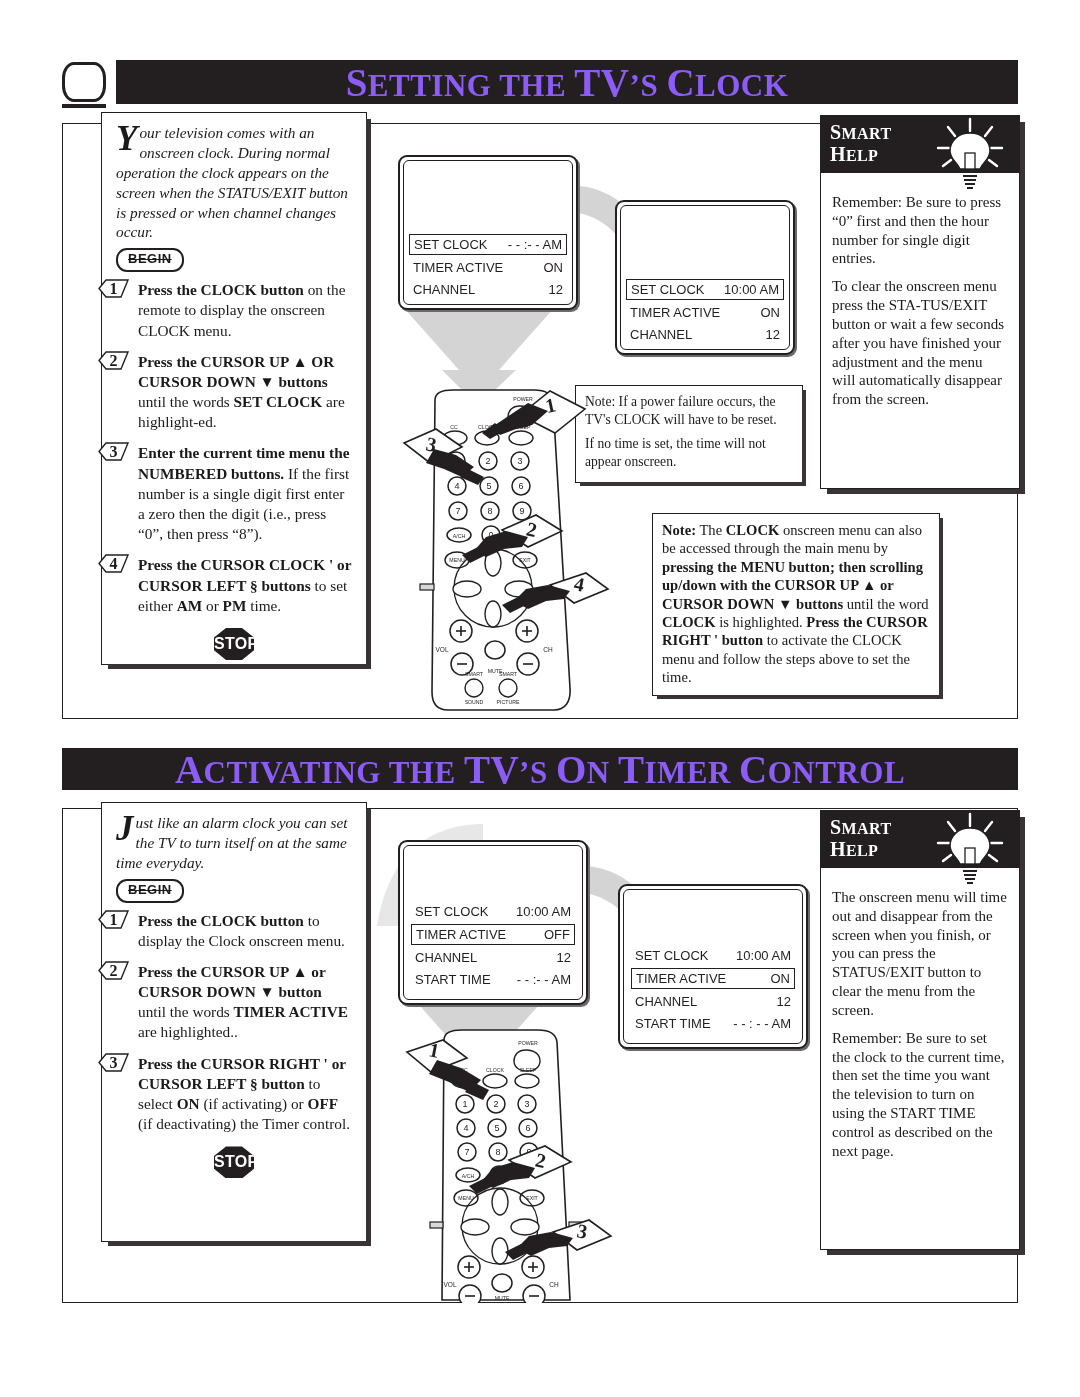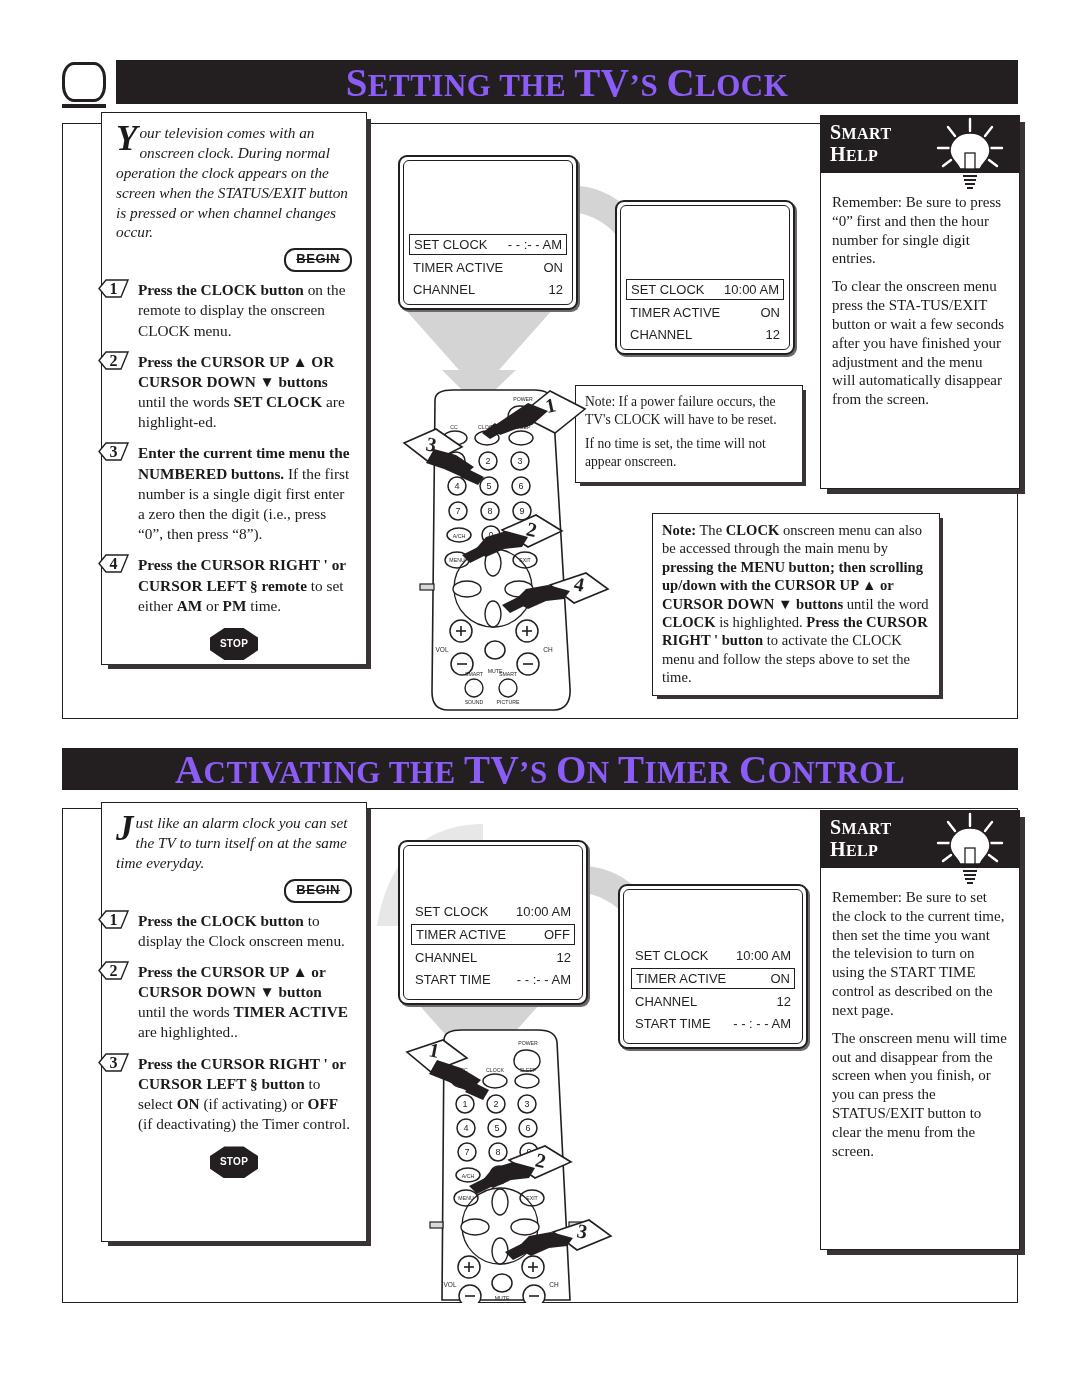--- a/index.html
+++ b/index.html
@@ -20,32 +20,32 @@
   .sectframe{position:absolute;border:1.5px solid #231f20;box-sizing:border-box;background:#fff;}
 
   
   .instrbox{position:absolute;background:#fff;border:1.5px solid #231f20;box-sizing:border-box;}
   .instrbox:after{content:"";position:absolute;right:-5px;top:6px;width:5px;bottom:-5px;background:#3a3335;}
   .instrbox:before{content:"";position:absolute;left:6px;bottom:-5px;right:0px;height:5px;background:#3a3335;}
   .itext{position:relative;z-index:2;padding:10px 14px 8px 14px;font-size:15.3px;line-height:1.30;}
   .intro{font-style:italic;font-size:15.3px;line-height:1.30;}
   .dropcap{float:left;font-size:35px;font-weight:bold;font-style:italic;line-height:.82;padding:2px 2px 0 0;}
 
-  .beginwrap{text-align:right;margin:6px 0 8px 0;}
+  .beginwrap{text-align:left;margin:6px 0 8px 0;}
   .begin{display:inline-block;border:2px solid #231f20;border-radius:11px;padding:1px 10px 2px 10px;font-family:"Liberation Sans",sans-serif;font-weight:bold;font-size:13px;letter-spacing:.5px;text-decoration:line-through;text-decoration-thickness:1px;}
 
   .step{position:relative;margin:0 0 11px 0;font-size:15.3px;line-height:1.32;}
   .stepnum{position:absolute;left:-19px;top:-1px;width:33px;height:19px;}
   .stepnum span{position:absolute;left:0;top:0;width:33px;height:19px;line-height:19px;text-align:center;font-weight:bold;font-size:16px;font-family:"Liberation Serif",serif;}
   .dia{position:absolute;left:0;top:0;width:33px;height:19px;}
   .step .body{padding-left:22px;}
   b{font-weight:bold;}
 
   .stopwrap{text-align:center;margin-top:12px;}
-  .stop{display:inline-block;width:48px;height:32px;background:#231f20;color:#fff;font-family:"Liberation Sans",sans-serif;font-weight:bold;font-size:10px;line-height:32px;text-align:center;
+  .stop{display:inline-block;width:40px;height:32px;background:#231f20;color:#fff;font-family:"Liberation Sans",sans-serif;font-weight:bold;font-size:16px;line-height:32px;text-align:center;
         clip-path:polygon(30% 0,70% 0,100% 30%,100% 70%,70% 100%,30% 100%,0 70%,0 30%);letter-spacing:.3px;}
 
   
   .tvscreen{position:absolute;background:#fff;border:2.5px solid #231f20;border-radius:9px;box-sizing:border-box;box-shadow:2px 2px 0 0 #6d6a6b;}
   .tvinner{position:absolute;inset:3px;border:1px solid #231f20;border-radius:6px;}
   .osd{position:absolute;left:0;right:0;font-family:"Liberation Sans",sans-serif;font-size:13px;color:#231f20;}
   .osdrow{display:flex;justify-content:space-between;padding:1px 4px;margin:0 0 3px 0;line-height:17px;box-sizing:border-box;}
   .osdrow.hl{border:1.5px solid #231f20;}
   .osdrow .lbl{white-space:nowrap;}
   .osdrow .val{white-space:nowrap;}
@@ -129,21 +129,21 @@
         <div class="body"><b>Enter the current time menu the NUMBERED buttons.</b> If the first number is a single digit first enter a zero then the digit (i.e., press “0”, then press “8”).</div>
       </div>
 
       <div class="step">
         <div class="stepnum">
           <svg class="dia" viewBox="0 0 33 19">
               <path d="M2 9.5 L9 1 L31 1 L24 18 L9 18 Z" fill="#fff" stroke="#231f20" stroke-width="1.4"></path>
             </svg>
           <span>4</span>
         </div>
-        <div class="body"><b>Press the CURSOR RIGHT '  or CURSOR LEFT §  remote</b> to set either <b>AM</b> or <b>PM</b> time.</div>
+        <div class="body"><b>Press the CURSOR CLOCK '  or CURSOR LEFT §  buttons</b> to set either <b>AM</b> or <b>PM</b> time.</div>
       </div>
 
       <div class="stopwrap">
         <span class="stop">STOP</span>
       </div>
     </div>
   </div>
 
   <svg class="swoosh" style="left:520px;top:160px;width:140px;height:135px;" viewBox="0 0 140 135">
     <path d="M138 130 C132 55 95 18 28 26 L28 8 L0 40 L28 70 L28 52 C82 46 112 78 116 130 Z"></path>
@@ -487,22 +487,22 @@
             <path d="M33 55 H47"></path>
               <path d="M33 59 H47"></path>
               <path d="M34 63 H46"></path>
               <path d="M35 67 H45"></path>
               <path d="M37 71 H43"></path>
           </g>
         </svg>
       </div>
     </div>
     <div class="bodybox" style="height:382px;box-sizing:border-box;">
+      <p>The onscreen menu will time out and disappear from the screen when you finish, or you can press the STATUS/EXIT button to clear the menu from the screen.</p>
       <p>Remember: Be sure to set the clock to the current time, then set the time you want the television to turn on using the START TIME control as described on the next page.</p>
-      <p>The onscreen menu will time out and disappear from the screen when you finish, or you can press the STATUS/EXIT button to clear the menu from the screen.</p>
     </div>
   </div>
 
   <svg class="remote" style="left:420px;top:1028px;width:180px;height:275px;" viewBox="0 0 180 275">
     <g stroke="#231f20" fill="#fff" stroke-width="1.6">
       <path d="M24 12 C24 5 30 2 42 2 L118 2 C130 2 136 6 137 14 L150 272 L22 272 Z"></path>
     </g>
     <g fill="#fff" stroke="#231f20" stroke-width="1.4">
       <ellipse cx="44" cy="53" rx="12" ry="7"></ellipse>
       <ellipse cx="75" cy="53" rx="12" ry="7"></ellipse>

